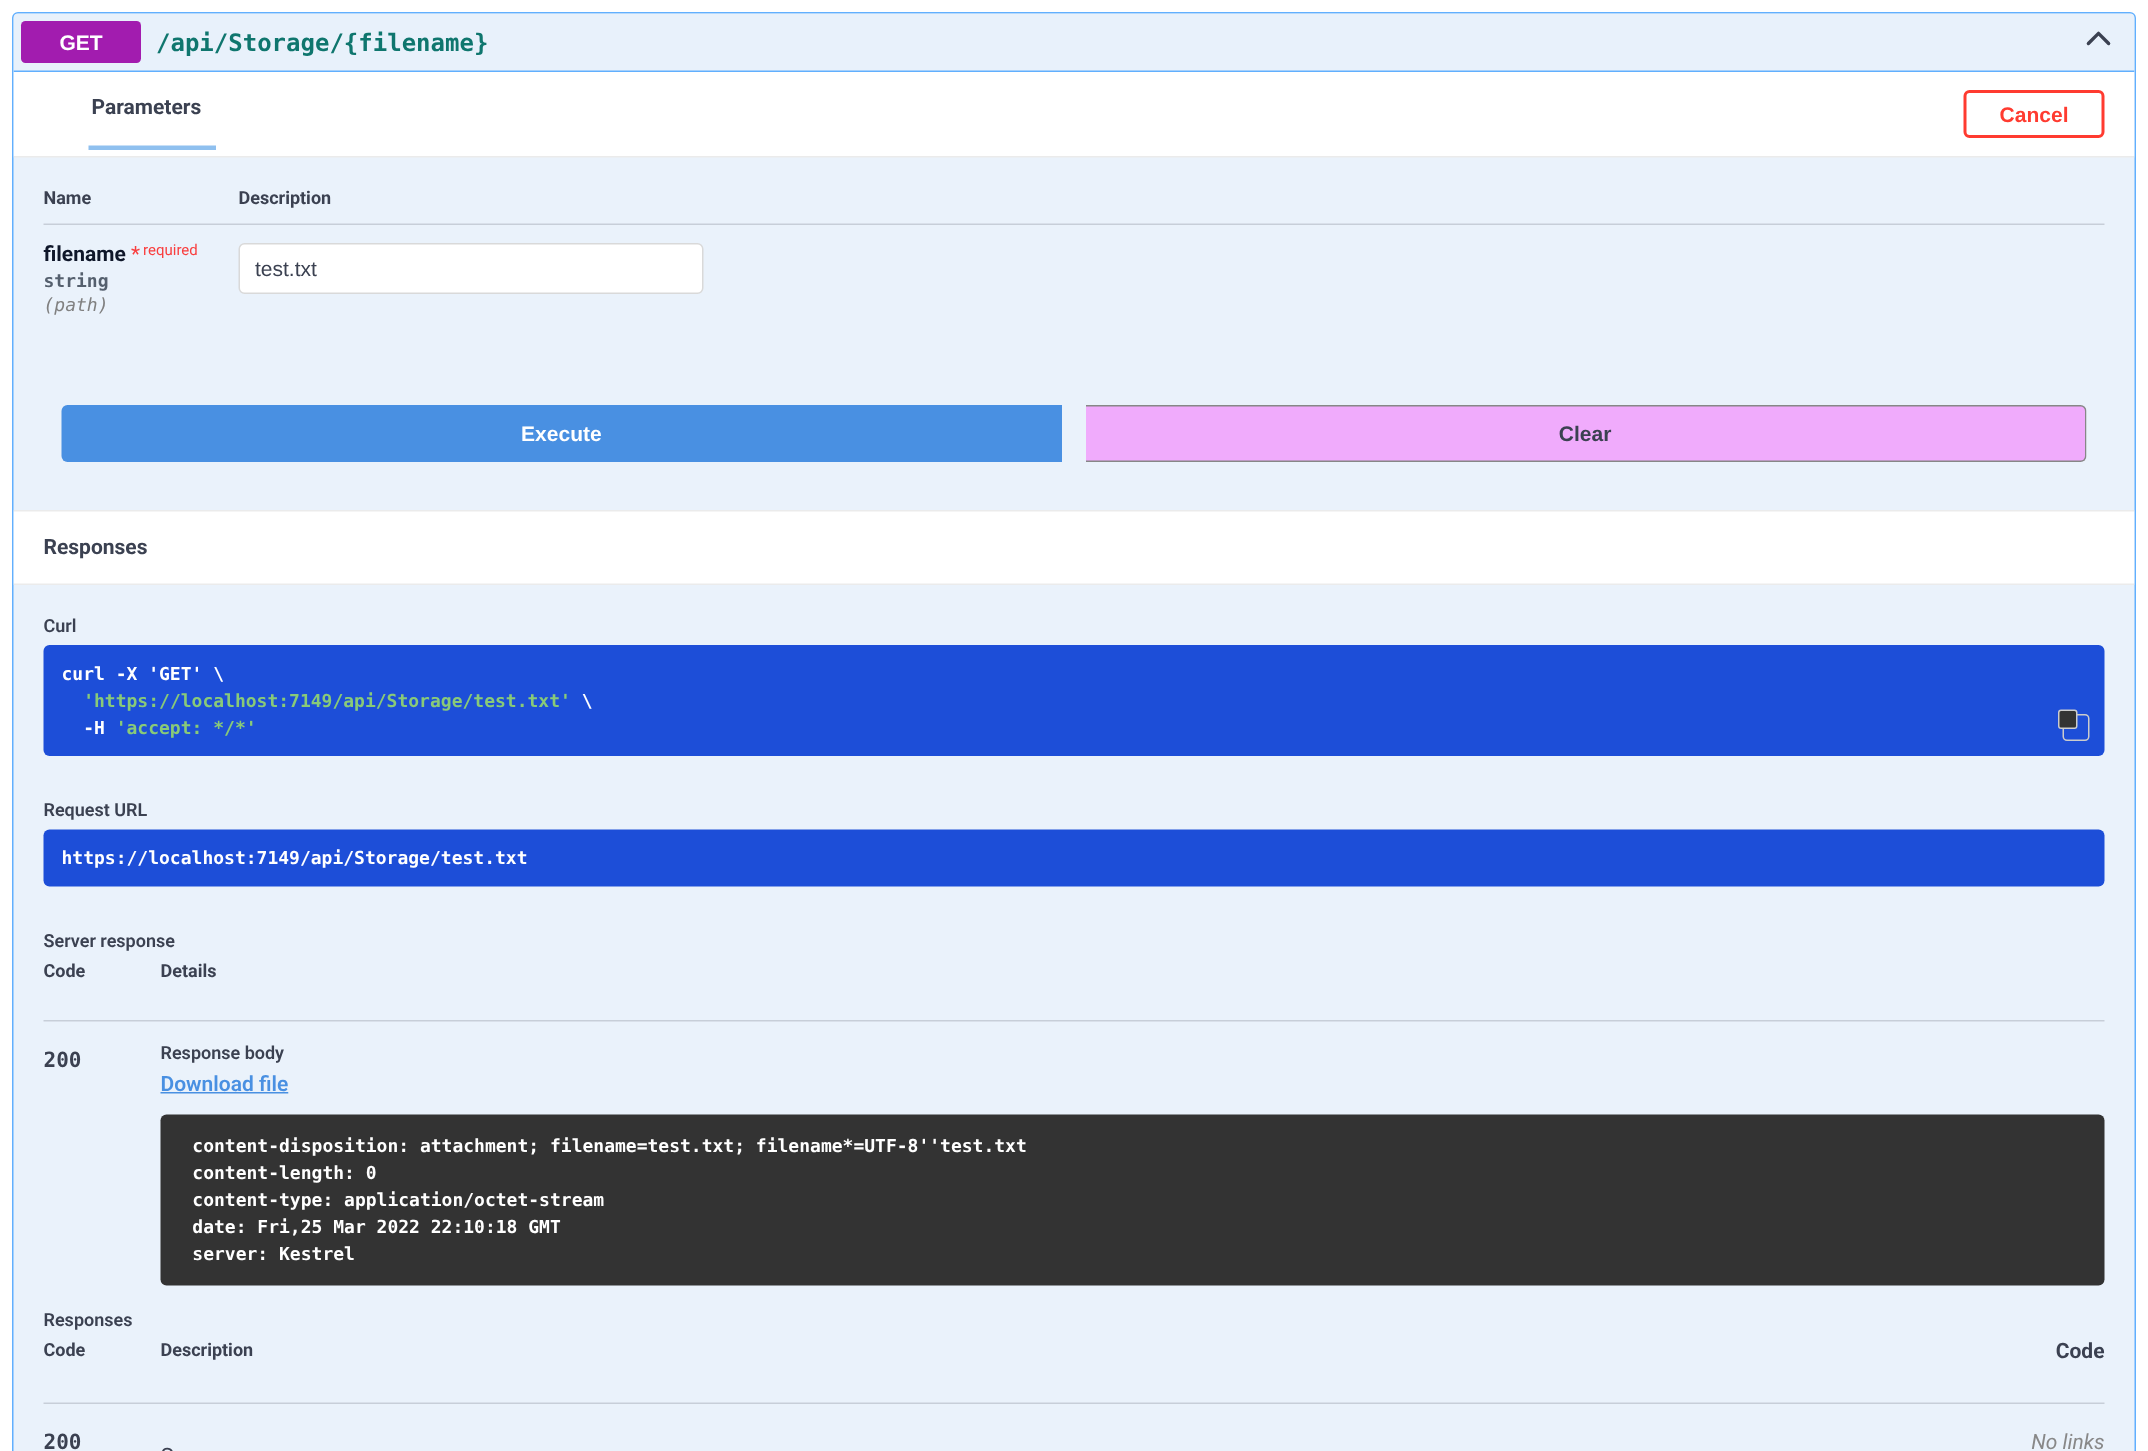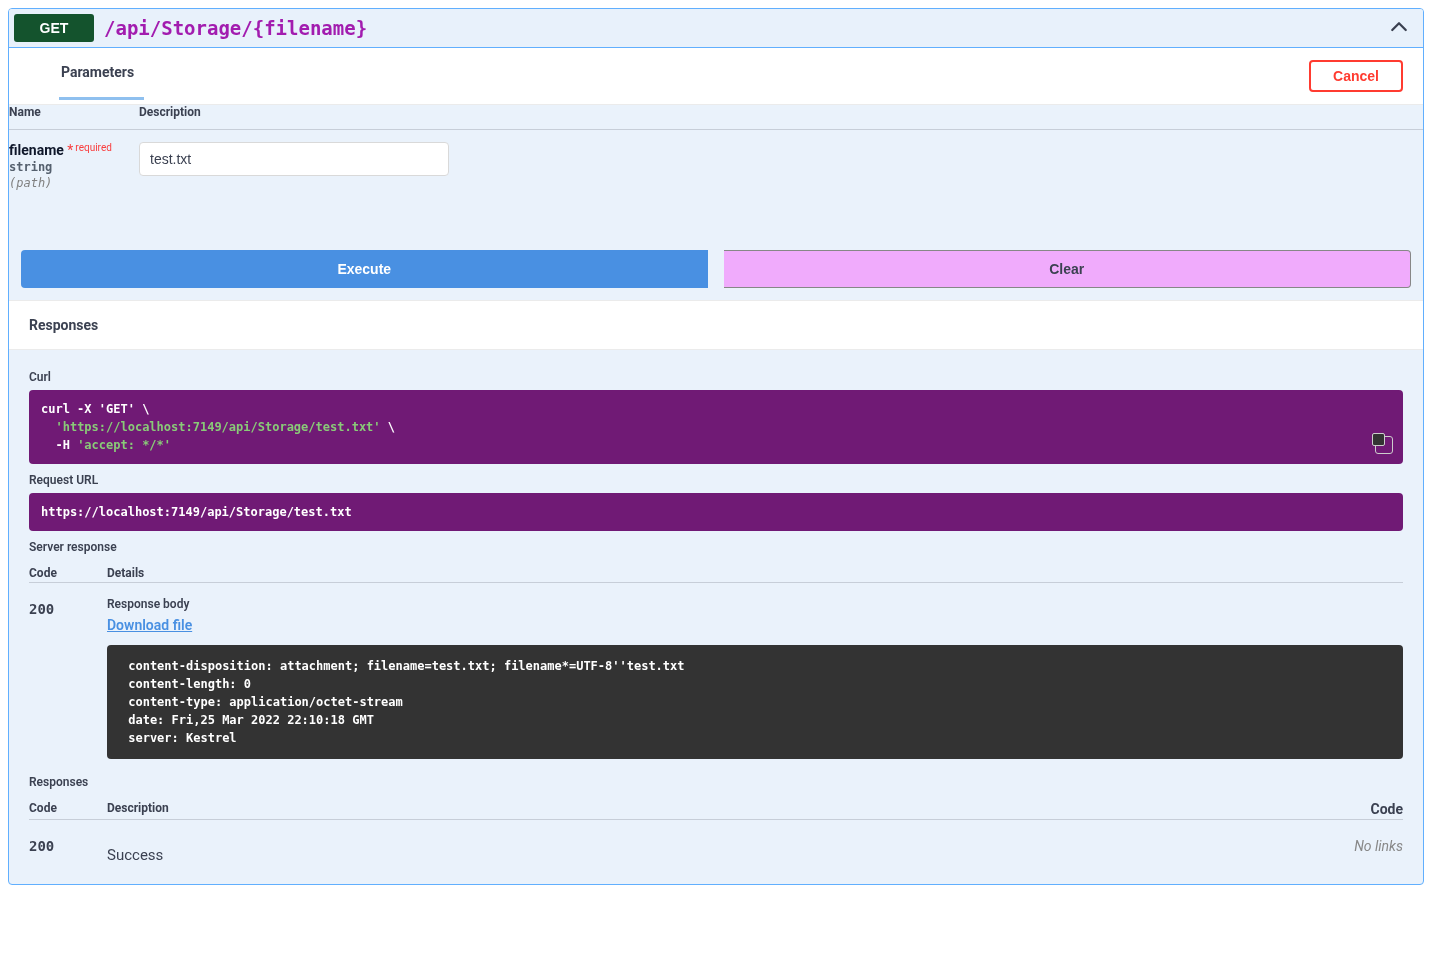--- a/index.html
+++ b/index.html
@@ -18,36 +18,36 @@
     }
     .opblock-summary {
       display: flex;
       align-items: center;
       padding: 5px;
       background: #e8f1fb;
       border-bottom: 1px solid #61affe;
       cursor: pointer;
     }
     .method-badge {
-      background: #14532d;
+      background: #a21caf;
       color: #fff;
       font-weight: 700;
       font-size: 14px;
       padding: 6px 0;
       width: 80px;
       text-align: center;
       border-radius: 3px;
       margin-right: 10px;
       font-family: sans-serif;
     }
     .path {
       font-family: ui-monospace, SFMono-Regular, Menlo, Consolas, monospace;
-      font-size: 19px;
+      font-size: 16px;
       font-weight: 600;
-      color: #a21caf;
+      color: #0f766e;
       flex: 1;
     }
     .chevron {
       margin-right: 10px;
     }
     .section-header {
       display: flex;
       align-items: center;
       justify-content: space-between;
       padding: 12px 20px;
@@ -76,20 +76,21 @@
       color: #ff3b30;
       background: #fff;
       padding: 6px 22px;
       border-radius: 4px;
       font-weight: 700;
       font-size: 14px;
       cursor: pointer;
       font-family: sans-serif;
     }
     .parameters-body {
+      padding: 20px;
     }
     .param-table {
       width: 100%;
     }
     .param-table-head {
       display: flex;
       border-bottom: 1px solid rgba(59,65,81,0.2);
       padding-bottom: 10px;
       margin-bottom: 12px;
     }
@@ -154,31 +155,31 @@
       border-bottom: 1px solid rgba(0,0,0,0.08);
     }
     .responses-body { padding: 20px; }
     .subsection-label {
       font-size: 12px;
       font-weight: 600;
       color: #3b4151;
       margin-bottom: 6px;
     }
     .code-block {
-      background: #701a75;
+      background: #1d4ed8;
       color: #fff;
       border-radius: 4px;
       padding: 10px 12px;
       font-family: ui-monospace, SFMono-Regular, Menlo, Consolas, monospace;
       font-size: 12px;
       line-height: 1.5;
       white-space: pre;
       font-weight: 600;
       position: relative;
-      margin-bottom: 9px;
+      margin-bottom: 29px;
     }
     .curl-url { color: #89ca78; }
     .curl-header { color: #89ca78; }
     .copy-icon {
       position: absolute;
       right: 10px;
       bottom: 10px;
       width: 18px;
       height: 18px;
       border: 1.5px solid #ccc;
@@ -190,23 +191,22 @@
       position: absolute;
       width: 11px; height: 11px;
       border: 1.5px solid #ccc;
       left: -4px; top: -4px;
       border-radius: 2px;
       background: #333;
     }
     .server-table-head {
       display: flex;
       border-bottom: 1px solid rgba(59,65,81,0.2);
-      padding-bottom: 2px;
+      padding-bottom: 26px;
       margin-bottom: 14px;
-      margin-top: 12px;
     }
     .server-table-head .col-code  { width: 78px; font-weight: 700; font-size: 12px; color: #3b4151;}
     .server-table-head .col-details{ flex:1; font-weight: 700; font-size: 12px; color: #3b4151;}
     .server-table-head .col-links { font-weight: 700; font-size: 14px; color: #3b4151;}
     .server-row { display: flex; }
     .code-cell { width: 78px; font-family: ui-monospace, SFMono-Regular, Menlo, Consolas, monospace; font-size: 14px; font-weight: 600; color: #3b4151; padding-top:4px;}
     .details-cell { flex: 1; }
     .mini-label { font-size: 12px; font-weight: 600; color: #3b4151; margin-bottom: 6px; }
     .download-link { color: #4990e2; text-decoration: underline; font-size: 14px; font-weight: 600; cursor: pointer; display: inline-block; margin-bottom: 12px;}
     .headers-block {

